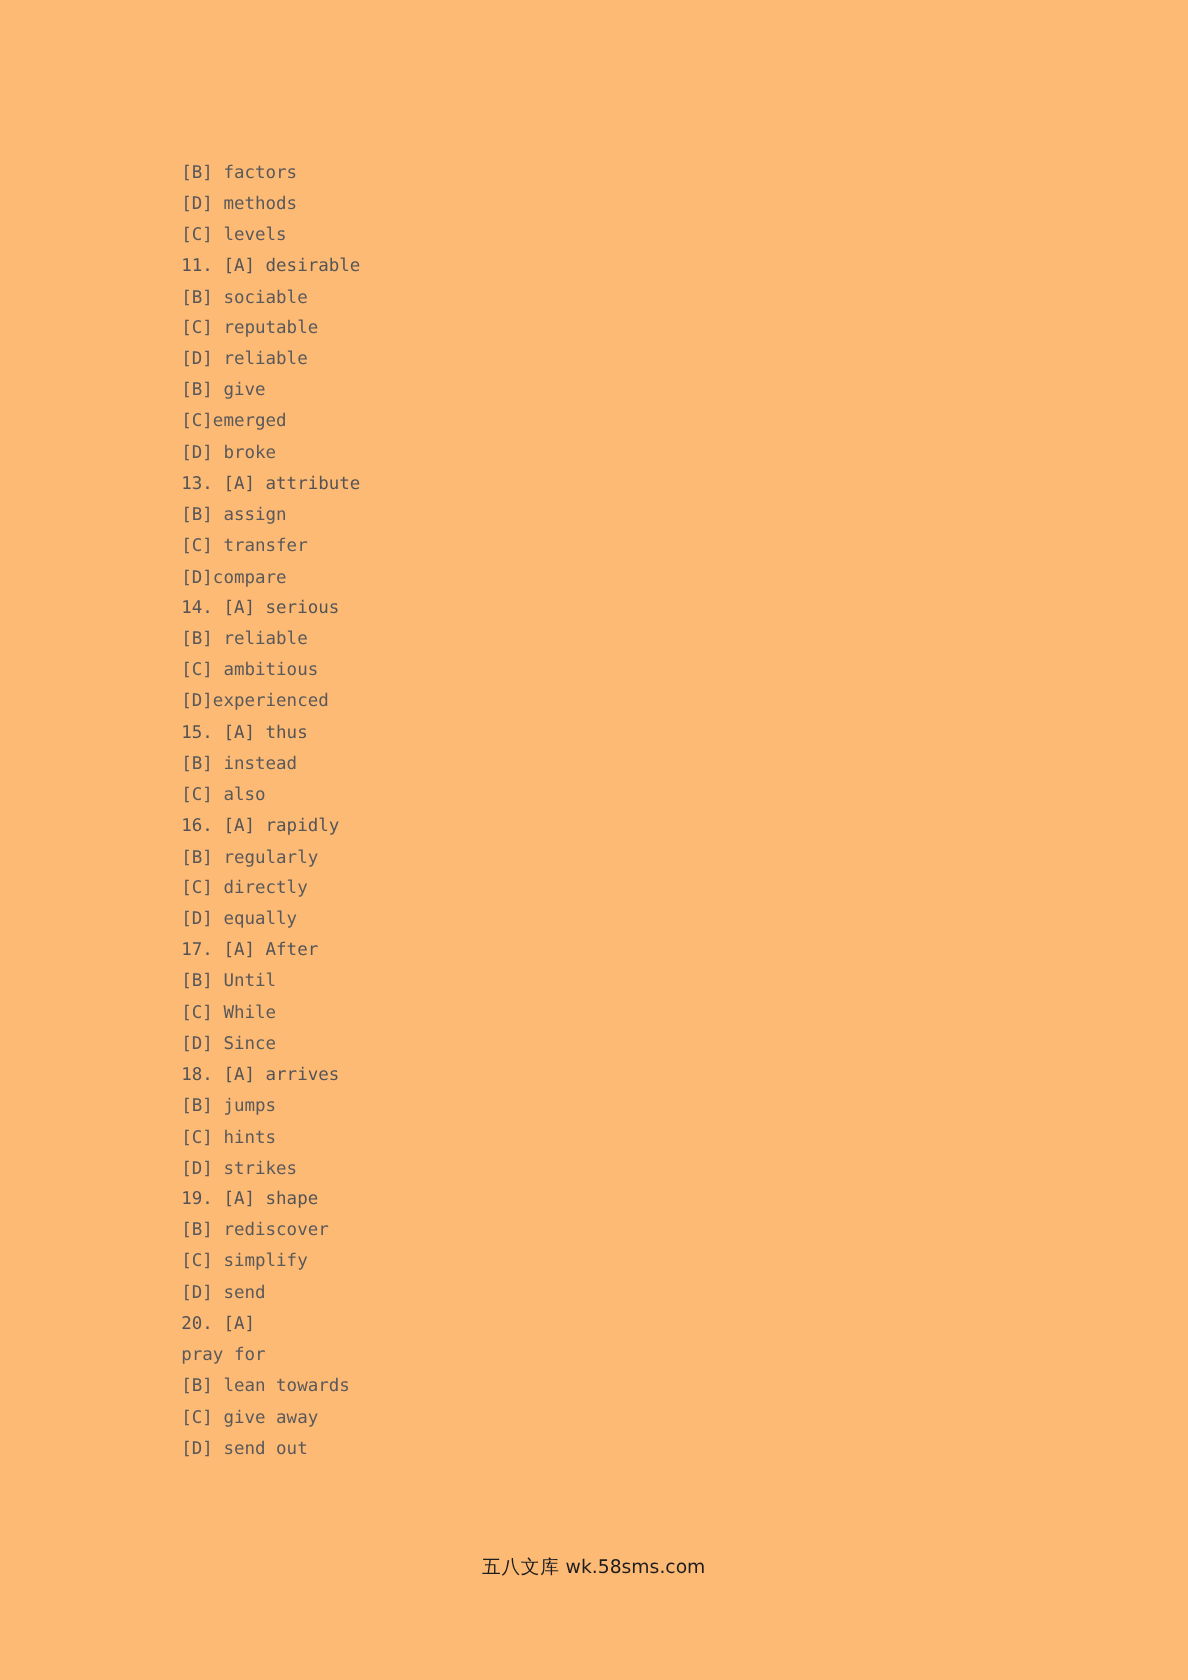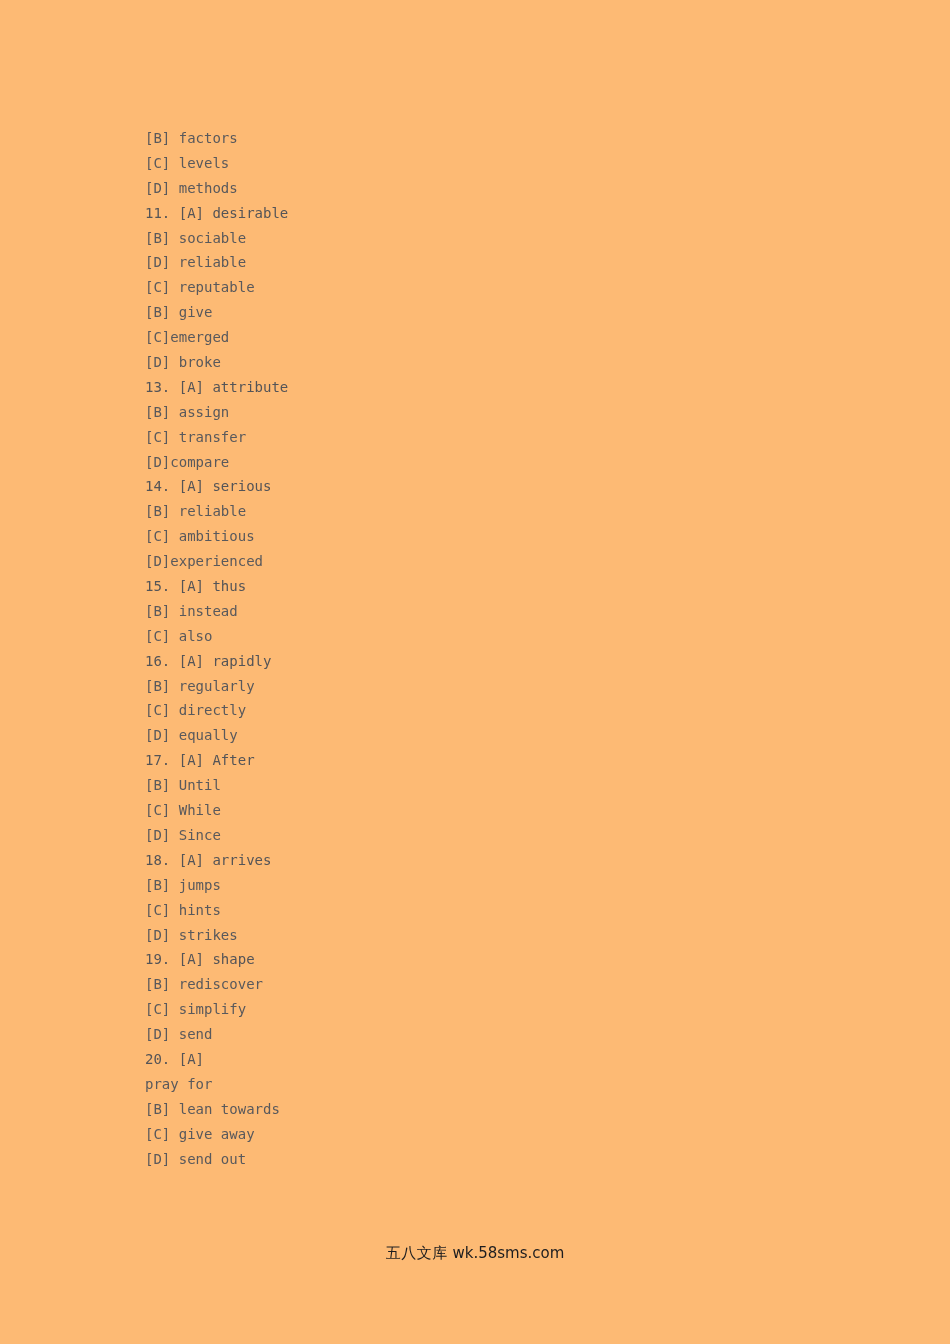--- a/index.html
+++ b/index.html
@@ -58,26 +58,26 @@
     letter-spacing: 0px;
   }
 </style>
 </head>
 <body>
 
 <div class="page">
 
   <div class="doc-body">
     <div class="text-line">[B] factors</div>
+    <div class="text-line">[D] methods</div>
     <div class="text-line">[C] levels</div>
-    <div class="text-line">[D] methods</div>
     <div class="text-line numbered">11. [A] desirable</div>
     <div class="text-line">[B] sociable</div>
+    <div class="text-line">[C] reputable</div>
     <div class="text-line">[D] reliable</div>
-    <div class="text-line">[C] reputable</div>
     <div class="text-line">[B] give</div>
     <div class="text-line">[C]emerged</div>
     <div class="text-line">[D] broke</div>
     <div class="text-line numbered">13. [A] attribute</div>
     <div class="text-line">[B] assign</div>
     <div class="text-line">[C] transfer</div>
     <div class="text-line">[D]compare</div>
     <div class="text-line numbered">14. [A] serious</div>
     <div class="text-line">[B] reliable</div>
     <div class="text-line">[C] ambitious</div>

